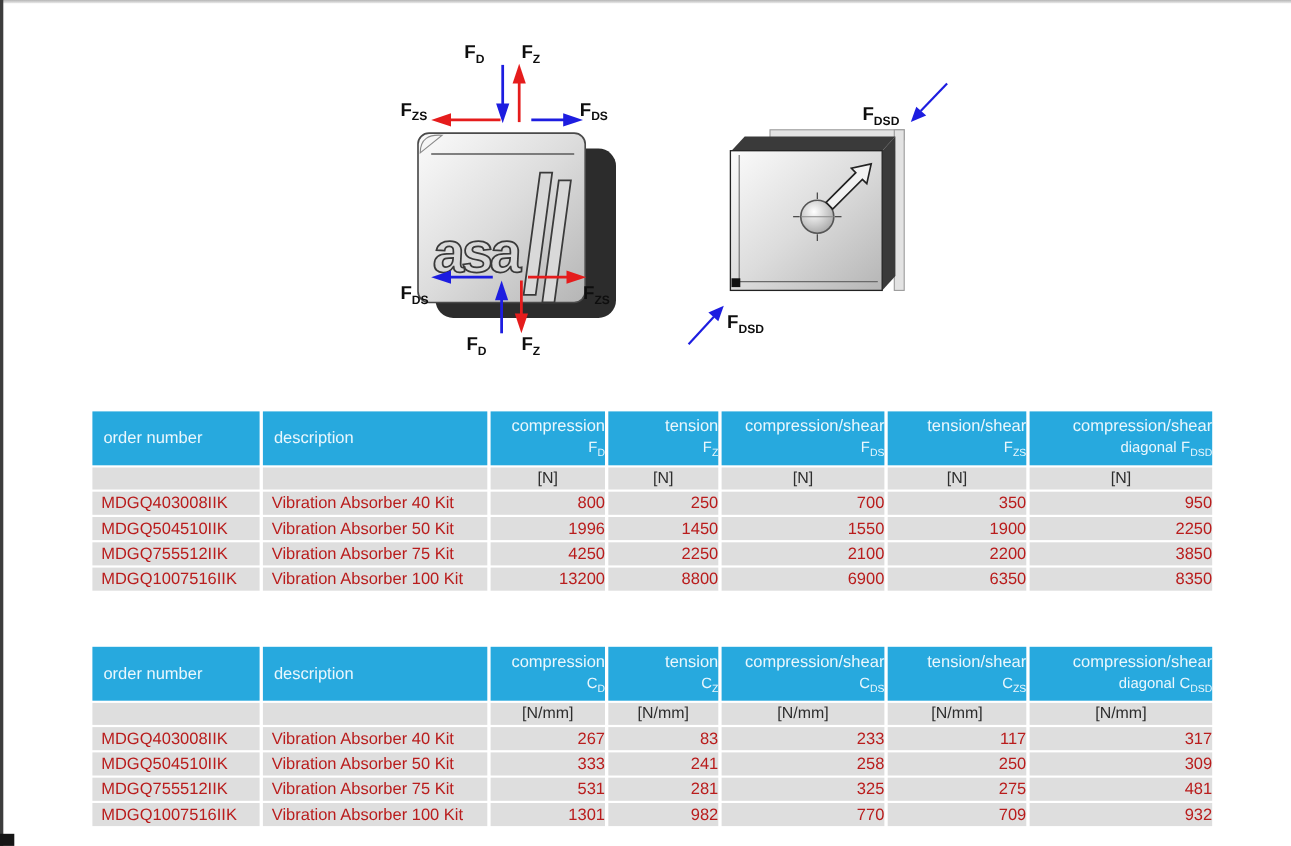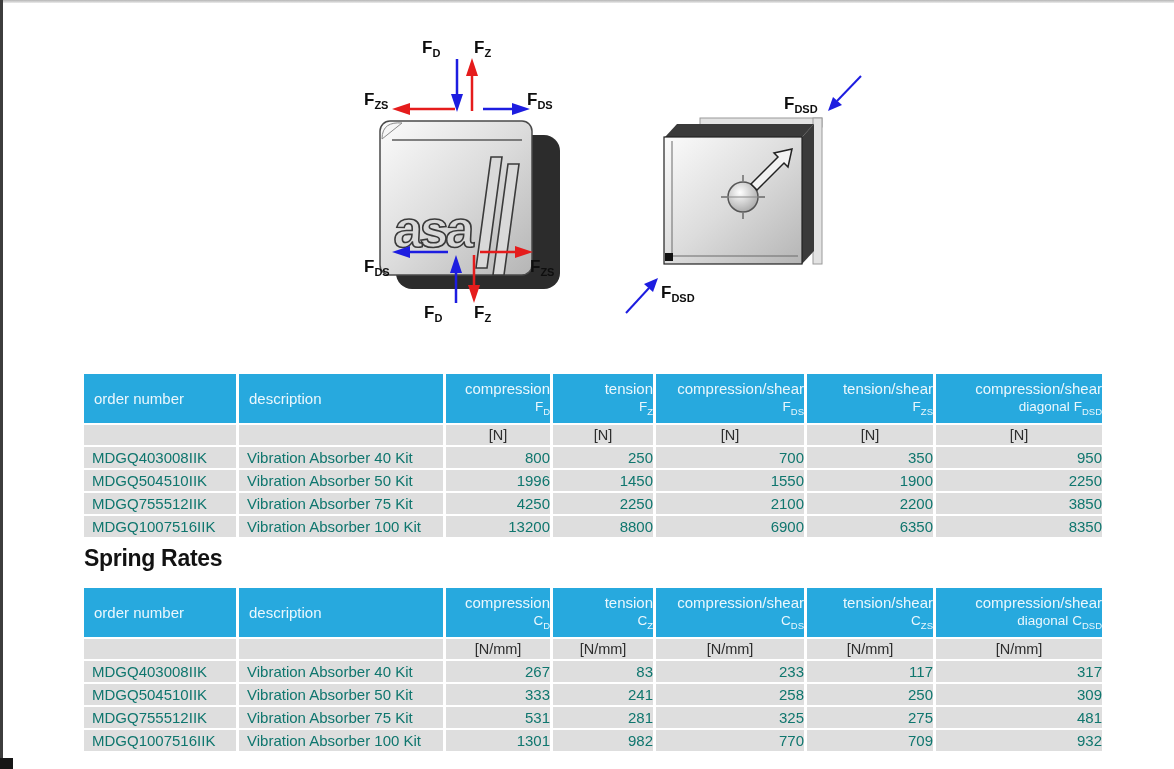--- a/index.html
+++ b/index.html
@@ -16,21 +16,21 @@
        grid-template-columns:152px 204px 104px 100px 148px 126px 166px;
        grid-template-rows:49px 20px 21px 21px 21px 21px;
        column-gap:3px;row-gap:2px;}
   .th{background:#27a9de;color:#eaf7fd;display:flex;flex-direction:column;justify-content:center;
       align-items:flex-end;font-size:15px;line-height:1.3;box-sizing:border-box;}
   .th.left{align-items:flex-start;padding-left:10px;}
   .th .l2{font-size:13.5px;}
   .th sub{font-size:9.5px;}
   .th .w{margin-right:4px;}
   .tu{background:#dedede;text-align:center;font-size:14.5px;color:#2d2d2d;line-height:20px;}
-  .td{background:#dedede;font-size:15px;color:#0f766e;line-height:21px;box-sizing:border-box;white-space:nowrap;}
+  .td{background:#dedede;font-size:15px;color:#b91c1c;line-height:21px;box-sizing:border-box;white-space:nowrap;}
   .td.left{padding-left:8px;}
   .td.num{text-align:right;}
 </style>
 </head>
 <body>
 
 <div class="page">
   <div class="edge-top"></div>
   <div class="edge-left"></div>
   <div class="corner-bl"></div>
@@ -180,21 +180,20 @@
 
     <div class="td left">MDGQ1007516IIK</div>
     <div class="td left">Vibration Absorber 100 Kit</div>
     <div class="td num">13200</div>
     <div class="td num">8800</div>
     <div class="td num">6900</div>
     <div class="td num">6350</div>
     <div class="td num">8350</div>
   </div>
 
-  <div class="heading">Spring Rates</div>
 
   <div class="tbl" style="left:84px;top:588px;">
     <div class="th left">
         <span>order number</span>
       </div>
     <div class="th left">
         <span>description</span>
       </div>
     <div class="th">
         <div class="l1">compression</div>

